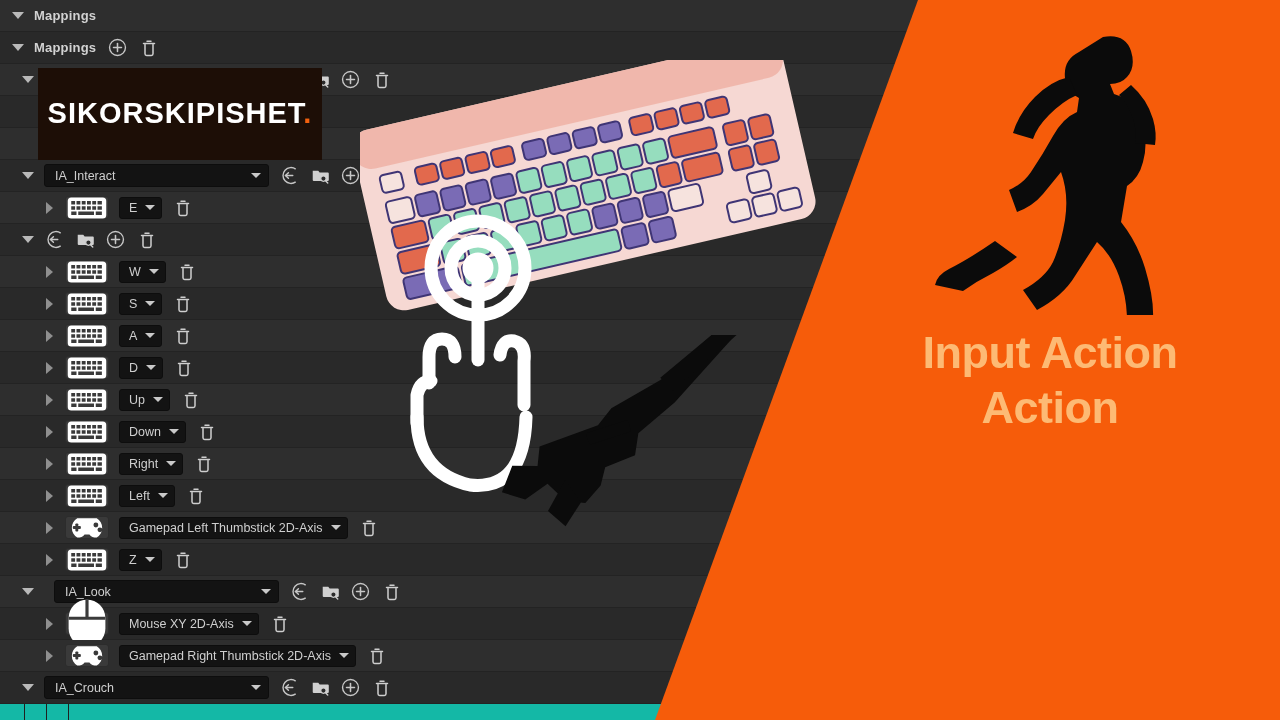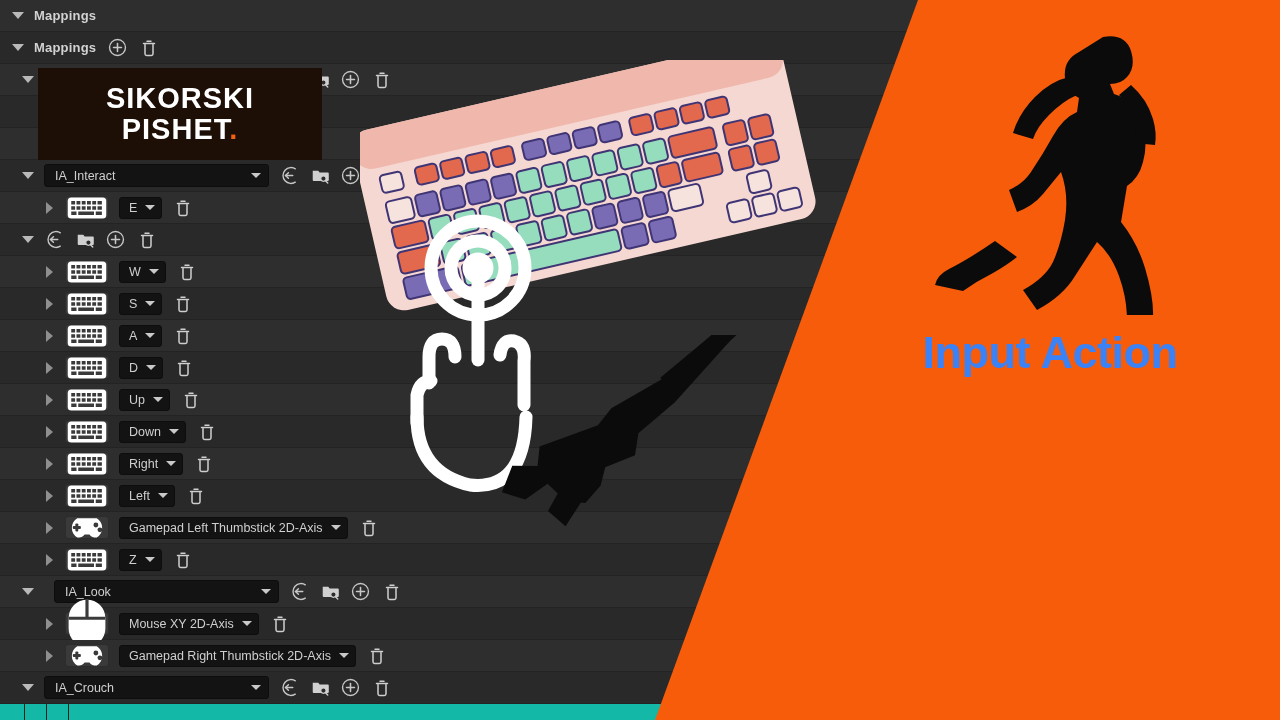--- a/index.html
+++ b/index.html
@@ -59,33 +59,33 @@
 
   
   #orange {
     position:absolute; inset:0;
     background:#f65c0a;
     clip-path: polygon(918px 0, 1280px 0, 1280px 720px, 655px 720px);
   }
   #orange-text {
     position:absolute; right:0; top:0; width:460px; height:720px;
     display:flex; flex-direction:column; align-items:center;
-    color:#3b82f6; text-align:center;
+    color:#fdba74; text-align:center;
   }
   .head-line {
     font-size:45px; font-weight:bold; line-height:1.22; letter-spacing:-.5px;
   }
   #title-block { margin-top:326px; }
   #sub-block   { margin-top:90px; }
 
   
   #watermark {
     position:absolute; left:38px; top:68px; width:284px; height:92px;
     background:#1d0e06;
-    display:flex; flex-direction:column; align-items:center; justify-content:center;
+    display:flex; flex-direction:row; align-items:center; justify-content:center;
   }
   #watermark .wm-line {
     color:#ffffff; font-weight:bold; font-size:29px; line-height:1.08; letter-spacing:1px;
   }
   .wm-dot { color:#f2610f; }
 
   
   #keyboard-art { position:absolute; left:360px; top:60px; width:470px; height:320px; }
   #hand-cursor  { position:absolute; left:400px; top:205px; width:200px; height:300px; }
   #runner-art   { position:absolute; left:935px; top:25px;  width:265px; height:290px; }
@@ -998,20 +998,21 @@
                q12 -18 22 -36 q10 -18 24 -24 l2 -14 q-12 -6 -14 -20 q-2 -18 14 -26 Z"></path>
       <path d="M142 70 q-14 6 -28 20 q-12 12 -16 24 l-20 -6 q6 -20 22 -36 q16 -16 34 -20 Z"></path>
       <path d="M196 60 q16 14 22 34 q4 14 2 26 l-20 -2 q2 -12 -2 -24 q-4 -14 -14 -24 Z"></path>
       <path d="M60 216 q-26 18 -46 28 q-12 6 -14 16 l28 6 q14 -10 30 -18 q14 -8 24 -16 Z"></path>
     </g>
   </svg>
 
   <div id="orange-text">
     <div id="title-block">
       <div class="head-line">Input Action</div>
+      <div class="head-line">Action</div>
     </div>
   </div>
 
   <div id="watermark">
     <div class="wm-line">SIKORSKI</div>
     <div class="wm-line">
       <span>PISHET</span><span class="wm-dot">.</span>
     </div>
   </div>
 

